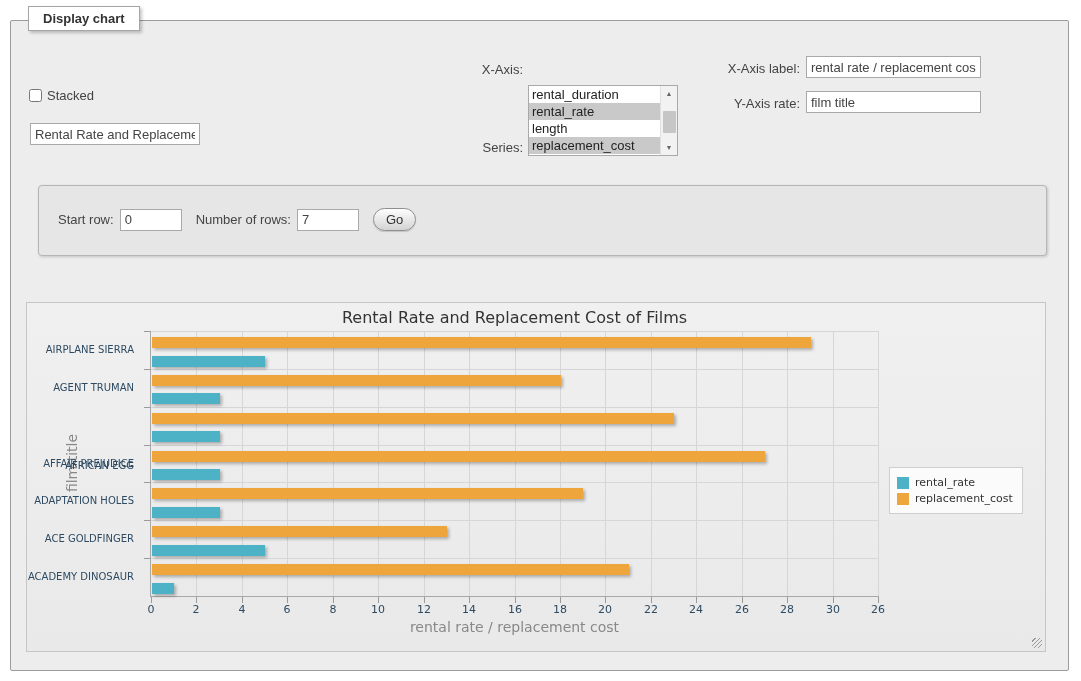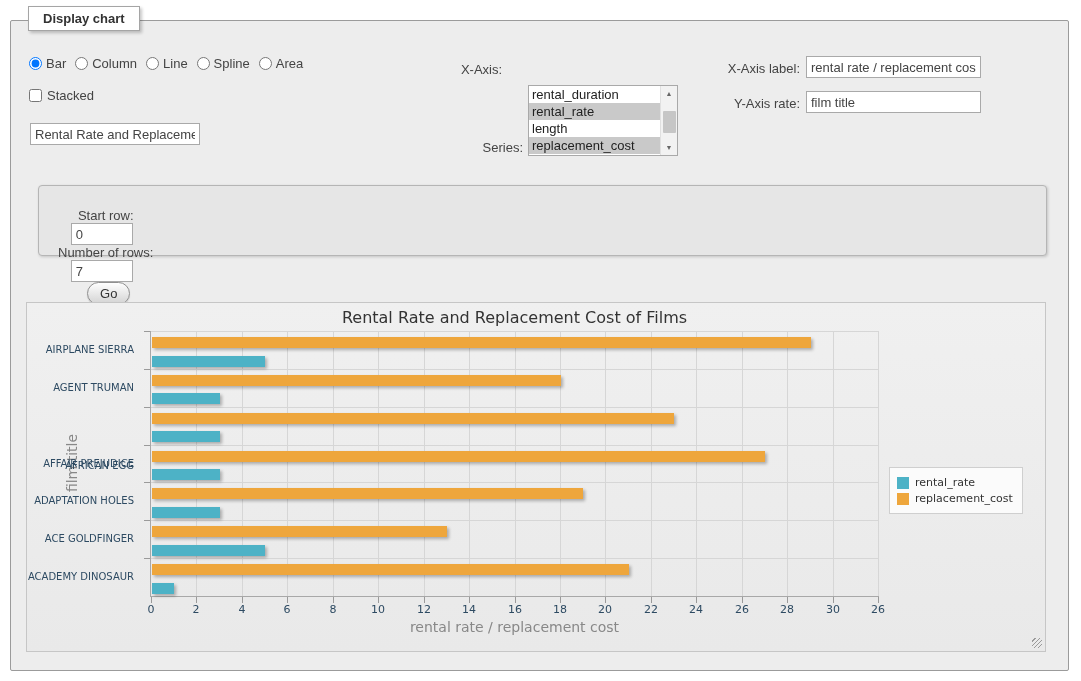--- a/index.html
+++ b/index.html
@@ -24,21 +24,21 @@
   .radio-item { display:flex; align-items:center; margin-right:9px; color:#444; }
   .radio-item input { margin:0 4px 0 0; }
   .check-row { position:absolute; left:29px; top:88px; display:flex; align-items:center; }
   .check-row input { margin:0 5px 0 0; }
   input[type="text"] {
     font-family:"Liberation Sans", sans-serif; font-size:13px; color:#444;
     border:1px solid #a9a9a9; background:#fff; padding:2px 4px; height:22px;
   }
   .title-input { position:absolute; left:30px; top:123px; width:170px; }
   .lbl { position:absolute; text-align:right; color:#444; }
-  .lbl-xaxis   { left:440px; top:62px;  width:83px;text-align:center; }
+  .lbl-xaxis   { left:440px; top:62px;  width:83px; }
   .lbl-series  { left:440px; top:140px; width:83px; }
   .lbl-xlabel  { left:700px; top:61px;  width:100px; }
   .lbl-ylabel  { left:700px; top:96px;  width:100px; }
   .select {
     position:absolute; left:528px; top:57px; width:156px; height:25px;
     background:#fff; border:1px solid #a9a9a9; display:flex; align-items:center;
     padding:0 6px; color:#333; cursor:default;
   }
   .select .sel-text { flex:1; }
   .select .sel-arrow { font-size:9px; color:#111; }
@@ -54,21 +54,21 @@
   .lb-scrollbar { width:17px; background:#f2f2f2; border-left:1px solid #e0e0e0; display:flex; flex-direction:column; }
   .lb-btn { height:15px; font-size:7px; color:#666; text-align:center; line-height:15px; background:#f2f2f2; }
   .lb-track { flex:1; position:relative; }
   .lb-thumb { position:absolute; left:2px; top:10px; width:13px; height:22px; background:#c6c6c6; border-radius:1px; }
   
   .pagebox {
     position:absolute; left:38px; top:185px; width:1009px; height:71px;
     background:#e6e6e6; border:1px solid #b5b5b5; border-radius:4px;
     box-shadow:1px 1px 3px rgba(0,0,0,0.18);
   }
-  .pagebox-row { position:absolute; left:19px; top:22px; display:flex; align-items:center;flex-direction:column; }
+  .pagebox-row { position:absolute; left:19px; top:22px; display:flex; align-items:center; }
   .pagebox-row .plabel { margin-right:6px; color:#444; }
   .pagebox-row input { width:62px; margin-right:14px; }
   .go-btn {
     font-family:"Liberation Sans", sans-serif; font-size:13px; color:#333;
     border:1px solid #8f8f8f; border-radius:12px; padding:3px 12px;
     background:linear-gradient(180deg,#fefefe,#d3d3d3); cursor:pointer;
     box-shadow:0 1px 1px rgba(0,0,0,0.15);
   }
   
   .chart-box {
@@ -117,42 +117,20 @@
     cursor:se-resize;
   }
 </style>
 </head>
 <body>
 
 <div id="page">
   <div class="panel"></div>
   <div class="panel-legend">Display chart</div>
 
-  <div class="radio-row" id="chart-type-radios">
-      <label class="radio-item">
-        <input type="radio" name="ctype" checked="" style="">
-        <span>Bar</span>
-      </label>
-      <label class="radio-item">
-        <input type="radio" name="ctype" style="">
-        <span>Column</span>
-      </label>
-      <label class="radio-item">
-        <input type="radio" name="ctype" style="">
-        <span>Line</span>
-      </label>
-      <label class="radio-item">
-        <input type="radio" name="ctype" style="">
-        <span>Spline</span>
-      </label>
-      <label class="radio-item">
-        <input type="radio" name="ctype" style="">
-        <span>Area</span>
-      </label>
-    </div>
 
   <label class="check-row">
     <input type="checkbox" id="stacked-cb" style="">
     <span>Stacked</span>
   </label>
 
   <input type="text" class="title-input" value="Rental Rate and Replacement Cost of Films" style="">
 
   <div class="lbl lbl-xaxis">X-Axis:</div>
 

